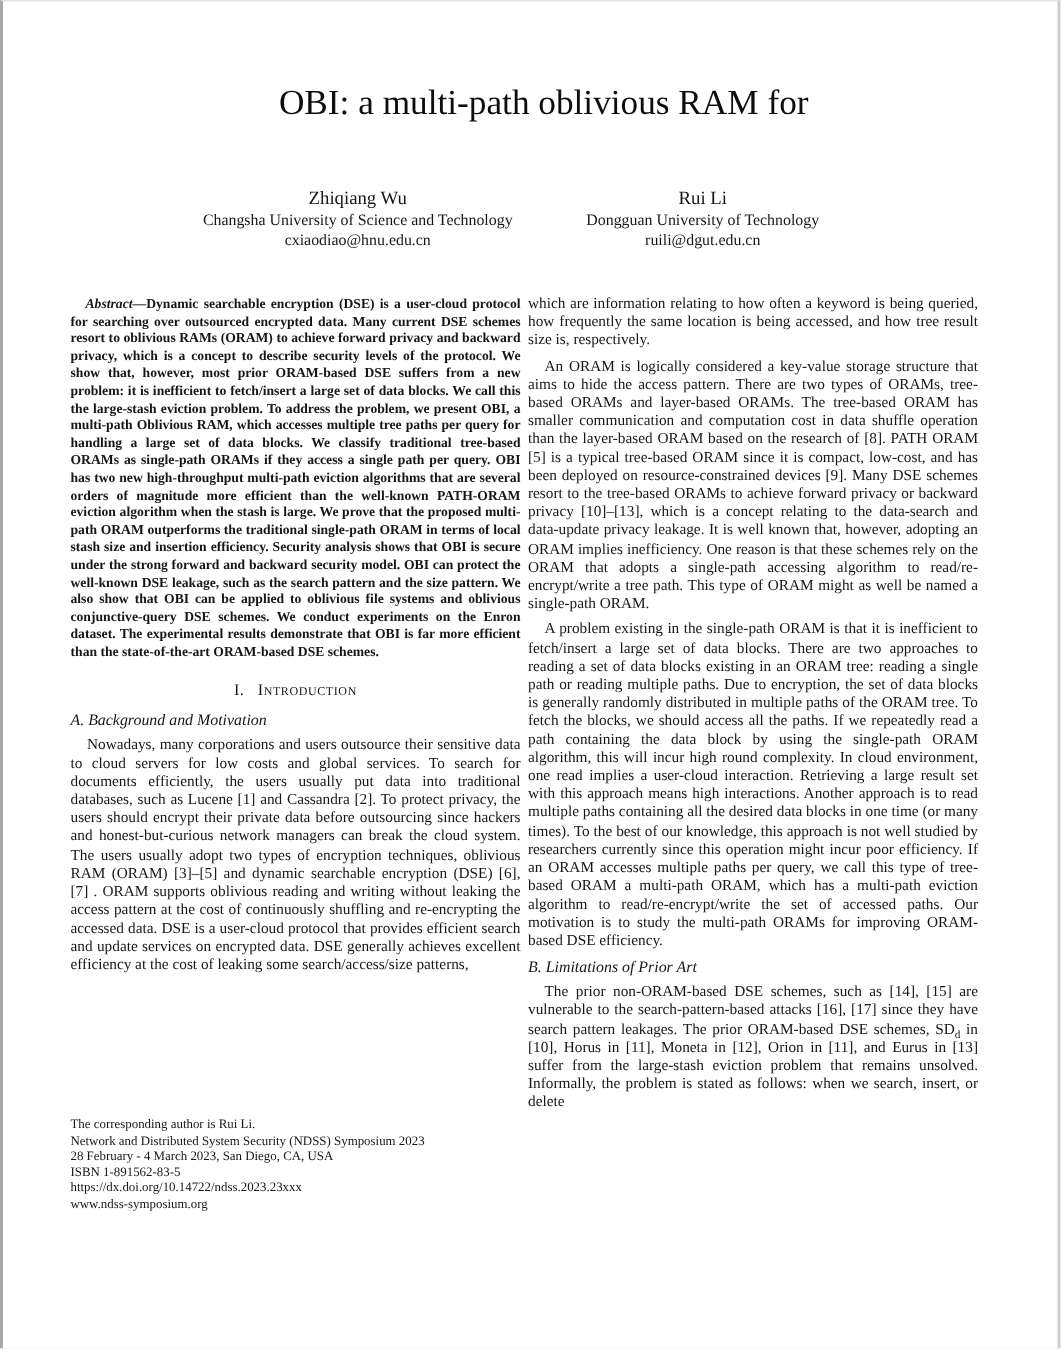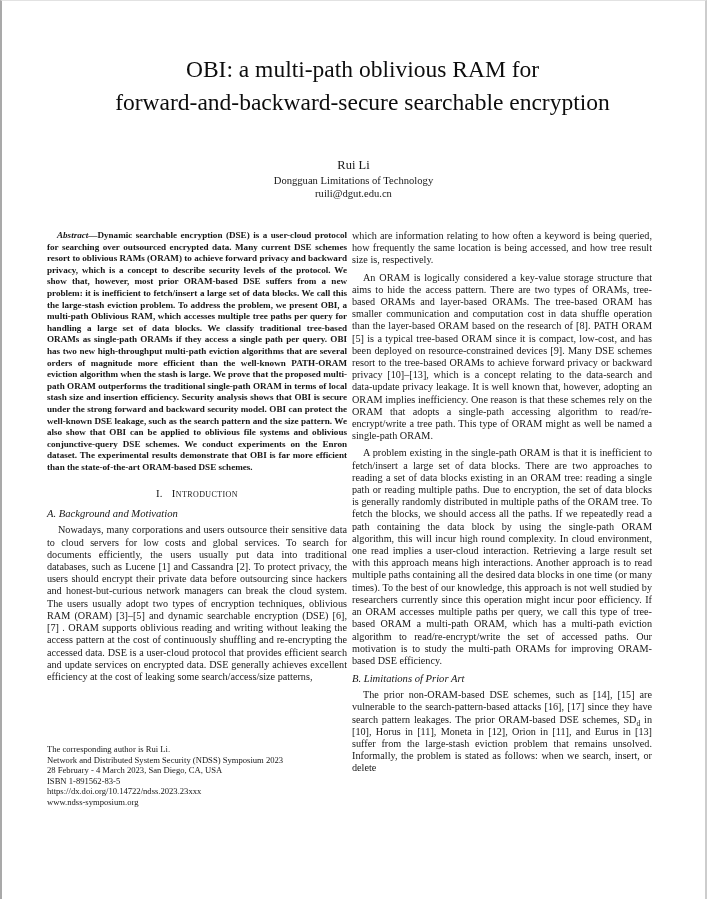--- a/index.html
+++ b/index.html
@@ -54,27 +54,31 @@
   }
   .footnote div { white-space:nowrap; }
 </style>
 </head>
 <body>
 
 <div class="page">
 
   <div class="title-block">
     <div class="title-line">OBI: a multi-path oblivious RAM for</div>
-    <div class="title-line">forward-and-backward-secure searchable encryption</div>
   </div>
 
   <div class="authors-row">
     <div class="author-block">
+      <div class="author-name">Zhiqiang Wu</div>
+      <div class="author-affiliation">Changsha University of Science and Technology</div>
+      <div class="author-email">cxiaodiao@hnu.edu.cn</div>
+    </div>
+    <div class="author-block">
       <div class="author-name">Rui Li</div>
-      <div class="author-affiliation">Dongguan Limitations of Technology</div>
+      <div class="author-affiliation">Dongguan University of Technology</div>
       <div class="author-email">ruili@dgut.edu.cn</div>
     </div>
   </div>
 
   <div class="columns">
 
     <div class="col">
       <p class="abstract-par">
         <span class="abstract-label">Abstract</span><span>—Dynamic searchable encryption (DSE) is a user-cloud protocol for searching over outsourced encrypted data. Many current DSE schemes resort to oblivious RAMs (ORAM) to achieve forward privacy and backward privacy, which is a concept to describe security levels of the protocol. We show that, however, most prior ORAM-based DSE suffers from a new problem: it is inefficient to fetch/insert a large set of data blocks. We call this the large-stash eviction problem. To address the problem, we present OBI, a multi-path Oblivious RAM, which accesses multiple tree paths per query for handling a large set of data blocks. We classify traditional tree-based ORAMs as single-path ORAMs if they access a single path per query. OBI has two new high-throughput multi-path eviction algorithms that are several orders of magnitude more efficient than the well-known PATH-ORAM eviction algorithm when the stash is large. We prove that the proposed multi-path ORAM outperforms the traditional single-path ORAM in terms of local stash size and insertion efficiency. Security analysis shows that OBI is secure under the strong forward and backward security model. OBI can protect the well-known DSE leakage, such as the search pattern and the size pattern. We also show that OBI can be applied to oblivious file systems and oblivious conjunctive-query DSE schemes. We conduct experiments on the Enron dataset. The experimental results demonstrate that OBI is far more efficient than the state-of-the-art ORAM-based DSE schemes.</span>
       </p>

